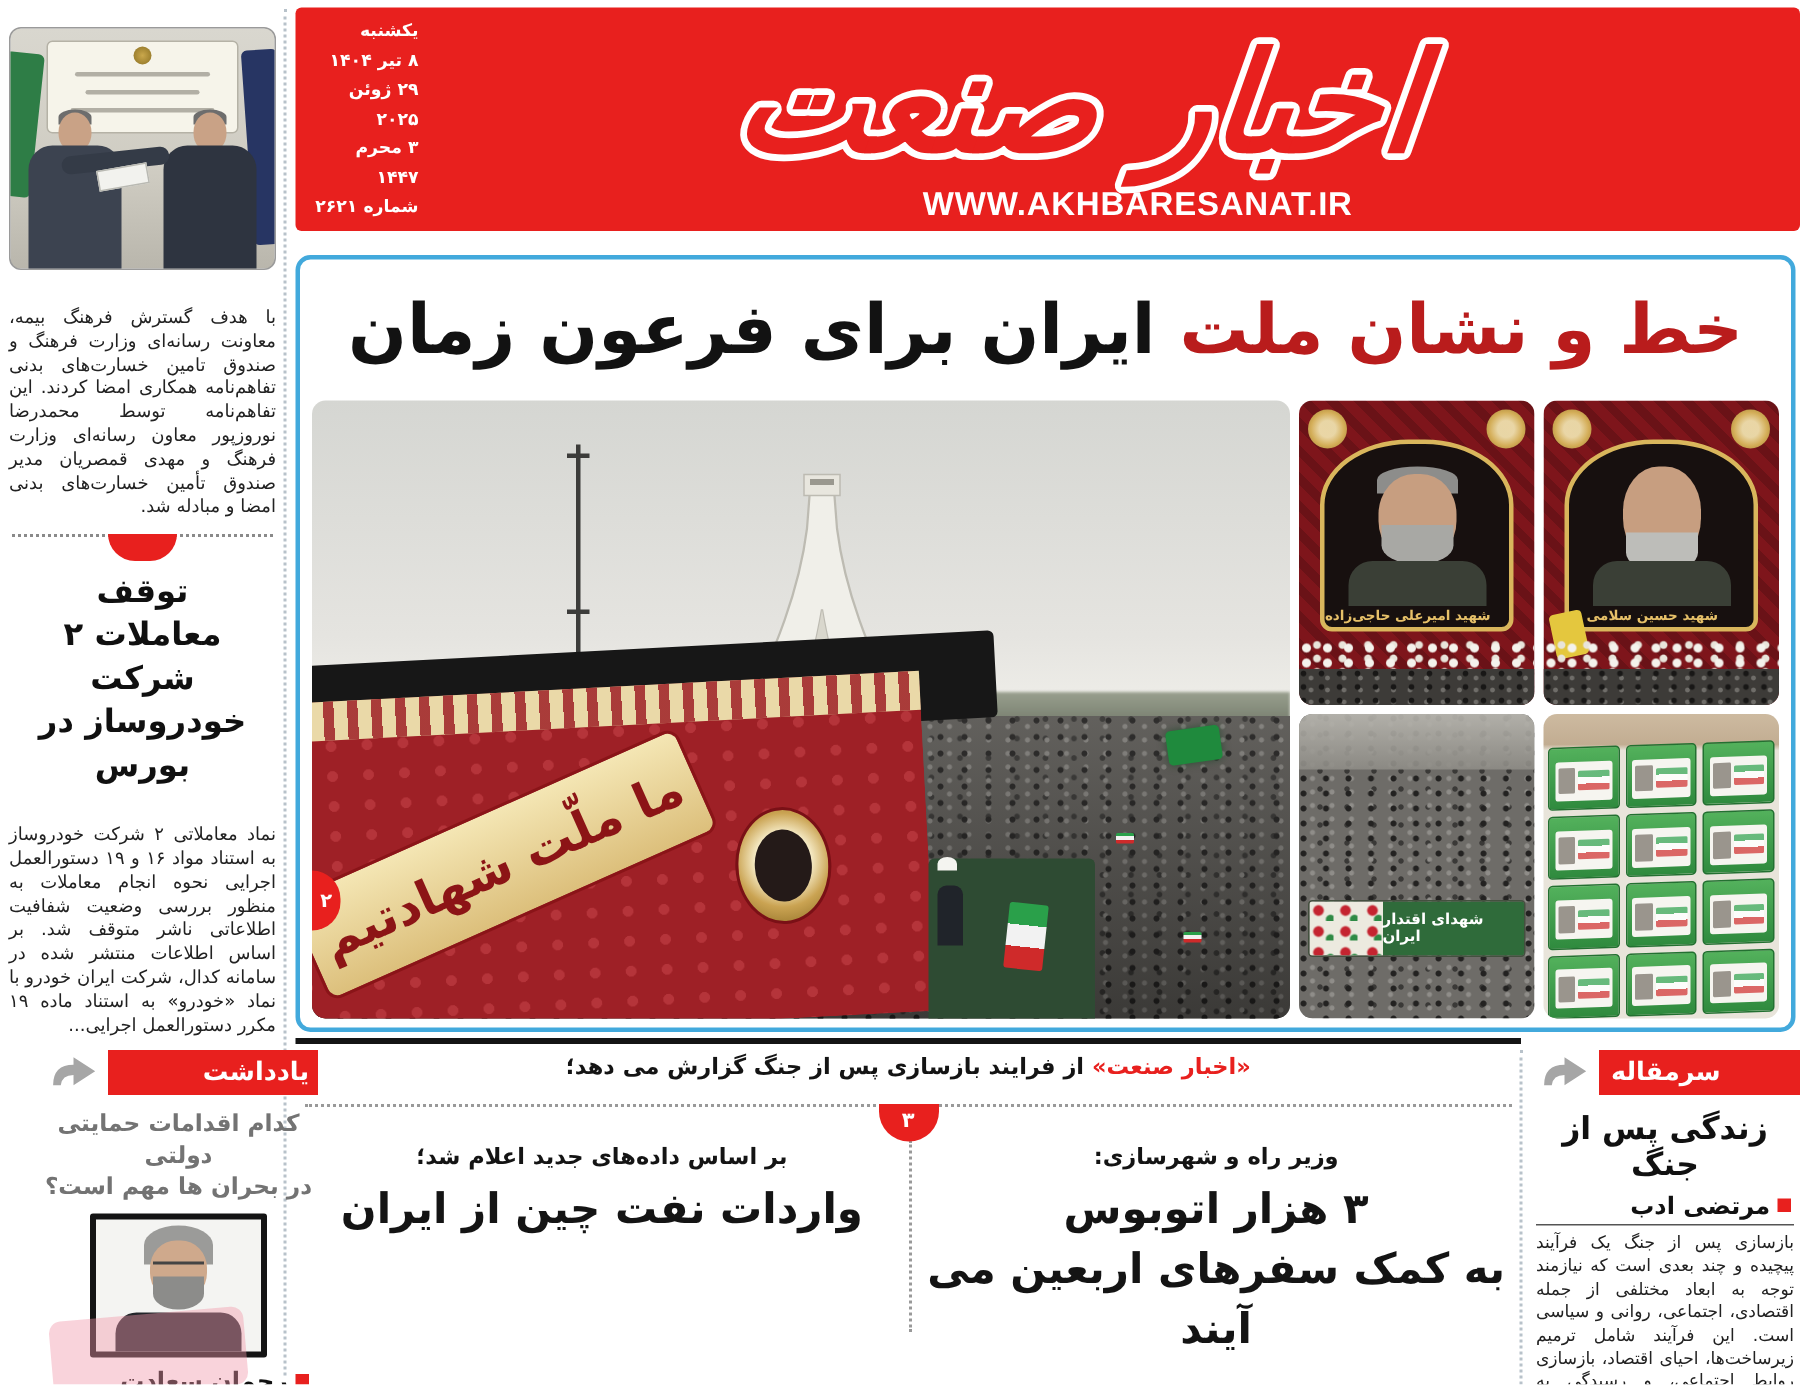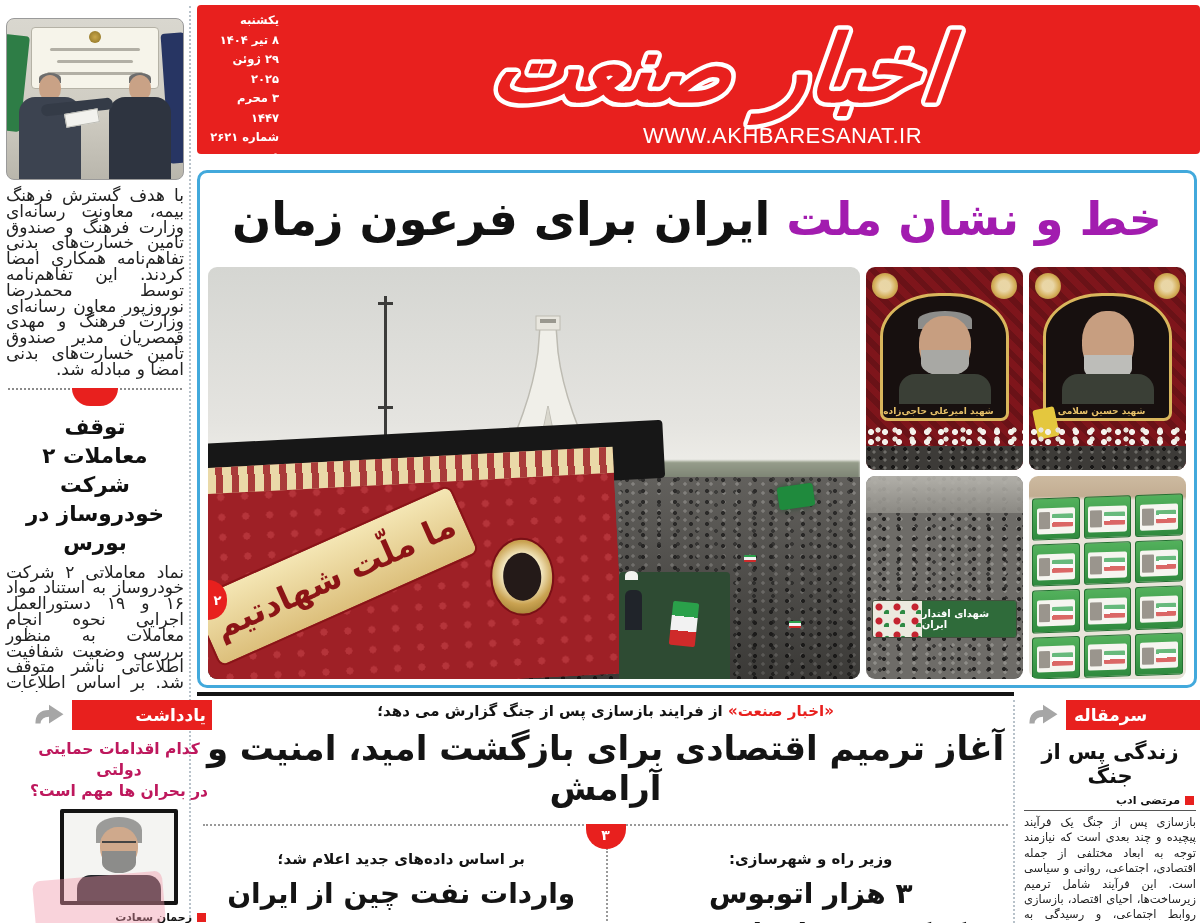--- a/index.html
+++ b/index.html
@@ -7,33 +7,33 @@
   body { width:1200px; height:923px; position:relative; overflow:hidden;
          font-family:"DejaVu Sans", sans-serif; direction:rtl; }
   #page { position:absolute; inset:0; width:1200px; height:923px; background:#fff; }
 
   
   .masthead { position:absolute; left:197px; top:5px; width:1003px; height:149px;
               background:#e8201e; border-radius:4px; overflow:hidden; }
   .mh-dates { position:absolute; left:10px; top:6px; width:72px; color:#fff;
               font-size:11.5px; font-weight:bold; line-height:19.5px; text-align:right; }
   .mh-logo-wrap { position:absolute; left:110px; top:-8px; width:840px; height:140px; }
-  .mh-web { position:absolute; bottom:5px; left:50%; transform:translateX(-50%); margin-left:84px;
-            color:#fff; font-weight:normal; font-size:22px; letter-spacing:.5px;
+  .mh-web { position:absolute; bottom:5px; left:50%; transform:translateX(-50%); margin-left:60px;
+            color:#fff; font-weight:bold; font-size:22px; letter-spacing:.5px;
             font-family:"Liberation Sans", sans-serif; direction:ltr; }
 
   
   .vrule-left  { position:absolute; left:189px; top:6px;  height:911px; border-left:2px dotted #b8c2ca; }
   .vrule-right { position:absolute; left:1013px; top:700px; height:223px; border-left:2px dotted #b8c2ca; }
 
   
   .sidebar { position:absolute; left:4px; top:8px; width:182px; height:684px; overflow:hidden; padding:0 2px; }
   .sb-head { font-weight:bold; color:#101010; text-align:center; font-size:21px; line-height:26.5px; }
   .sb-head2 { font-weight:bold; color:#101010; text-align:center; font-size:21.5px; line-height:29px; margin-top:2px; }
-  .sb-body { font-size:17px; line-height:15.8px; text-align:justify; color:#222; margin-top:8px; }
+  .sb-body { font-size:12px; line-height:15.8px; text-align:justify; color:#222; margin-top:24px; }
   .sb-div { position:relative; border-top:2px dotted #8a8a8a; height:20px; margin:10px 2px 4px; }
   .half-red { position:absolute; top:-2px; left:50%; transform:translateX(-50%);
               width:46px; height:18px; background:#e8201e; border-radius:0 0 23px 23px;
               color:#fff; font-size:12px; font-weight:bold; text-align:center; line-height:16px; }
 
   
   .photo-handshake { position:relative; margin-top:10px; height:162px; border:1px solid #9a9a9a;
                      border-radius:8px; overflow:hidden;
                      background:linear-gradient(180deg,#d9d7cf 0%,#cfccc2 60%,#b9b6ac 100%); }
   .hs-banner { position:absolute; left:24px; right:24px; top:8px; height:62px; background:#f6f4ea;
@@ -61,49 +61,49 @@
   
   .sec { position:absolute; top:700px; height:223px; overflow:hidden; }
   .sec-note { left:0; width:186px;margin-left:26px; }
   .sec-ed { left:1020px; width:180px; }
   .sec-bar { display:flex; direction:ltr; height:30px; }
   .arrow-box { width:46px; background:#fff; display:flex; align-items:center; justify-content:center; }
   .red-bar { flex:1; background:#e8201e; color:#fff; font-weight:bold; font-size:17px;
              display:flex; align-items:center; }
   .red-bar.align-r { justify-content:flex-end; padding-right:6px; }
   .red-bar.align-l { justify-content:flex-start; padding-left:8px; }
-  .note-head { font-size:15.5px; font-weight:bold; text-align:center; line-height:21px; margin-top:9px; color:#be185d; }
+  .note-head { font-size:15.5px; font-weight:bold; text-align:center; line-height:21px; margin-top:9px; color:#737373; }
   .portrait { position:relative; width:118px; height:96px; margin:7px auto 0; background:#f4f4f2;
               border:4px solid #141414; border-radius:2px; overflow:hidden; }
   .pt-hair { position:absolute; top:4px; left:50%; transform:translateX(-50%); width:46px; height:26px;
              border-radius:50% 50% 0 0; background:#9b9b99; }
   .pt-face { position:absolute; top:14px; left:50%; transform:translateX(-50%); width:38px; height:40px;
              border-radius:46%; background:#cfa98c; }
   .pt-glasses { position:absolute; top:28px; left:50%; transform:translateX(-50%); width:34px; height:8px;
                 border-top:2px solid #444; }
   .pt-beard { position:absolute; top:38px; left:50%; transform:translateX(-50%); width:34px; height:22px;
               border-radius:0 0 48% 48%; background:#8c8c8a; }
   .pt-body { position:absolute; bottom:-4px; left:50%; transform:translateX(-50%); width:84px; height:30px;
              border-radius:14px 14px 0 0; background:#23262b; }
   .byline { display:flex; align-items:center; justify-content:flex-start; gap:5px;
-            font-size:11px; font-weight:bold; color:#111;
+            font-size:16px; font-weight:bold; color:#111;
             border-bottom:1.5px solid #555; padding:6px 2px 3px; margin:0 4px; }
   .red-sq { width:9px; height:9px; background:#e8201e; display:inline-block; }
   .wm-blob { position:absolute; left:8px; top:176px; width:130px; height:52px;
              background:rgba(240,150,170,.42); transform:rotate(-5deg); border-radius:8px; z-index:2; }
   .note-body, .ed-body { font-size:11.4px; line-height:15.4px; text-align:justify; color:#222;
                          margin:4px 4px 0; position:relative; z-index:1; }
   .ed-head { font-size:21px; font-weight:bold; text-align:center; margin-top:10px; color:#111; }
 
   
   .main-box { position:absolute; left:197px; top:170px; width:1000px; height:518px;
               border:3px solid #42a9dc; border-radius:10px; background:#fff; overflow:hidden; }
   .main-headline { height:92px; display:flex; align-items:center; justify-content:center; gap:16px;
                    font-size:46px; font-weight:bold; white-space:nowrap; }
-  .main-headline .red { color:#a21caf; }
+  .main-headline .red { color:#b91c1c; }
   .main-headline .black { color:#121212; }
   .photo-area { position:absolute; left:8px; top:94px; width:978px; height:412px; }
   .ph { position:absolute; border-radius:9px; overflow:hidden; }
 
   
   .main-photo { left:0; top:0; width:652px; height:412px; background:linear-gradient(180deg,#d5d6d2 0%,#e5e4e0 38%,#efeee9 50%); }
   .mp-trees { position:absolute; left:0; right:0; top:47%; height:6%;
               background:linear-gradient(180deg,#8a927e,#5c6554); opacity:.85; filter:blur(1px); }
   .mp-pole { position:absolute; left:27%; top:7%; width:3px; height:46%; background:#3c3c3a; }
   .mp-pole i { position:absolute; left:-6px; width:15px; height:3px; background:#3c3c3a; display:block; }
@@ -474,21 +474,20 @@
 
     </div>
   </div>
 
   <div class="black-rule"></div>
   <div class="middle">
     <div class="mid-kicker">
       <span class="brand">«اخبار صنعت»</span>
       <span>از فرایند بازسازی پس از جنگ گزارش می دهد؛</span>
     </div>
-    <div class="mid-headline">آغاز ترمیم اقتصادی برای بازگشت امید، امنیت و آرامش</div>
     <div class="mid-div">
       <div class="mid-badge">۳</div>
     </div>
 
     <div class="mid-cols">
       <div class="mid-col sep">
         <div class="col-kicker">وزیر راه و شهرسازی:</div>
         <div class="col-headline">
           <div>۳ هزار اتوبوس</div>
           <div>به کمک سفرهای اربعین می آیند</div>

